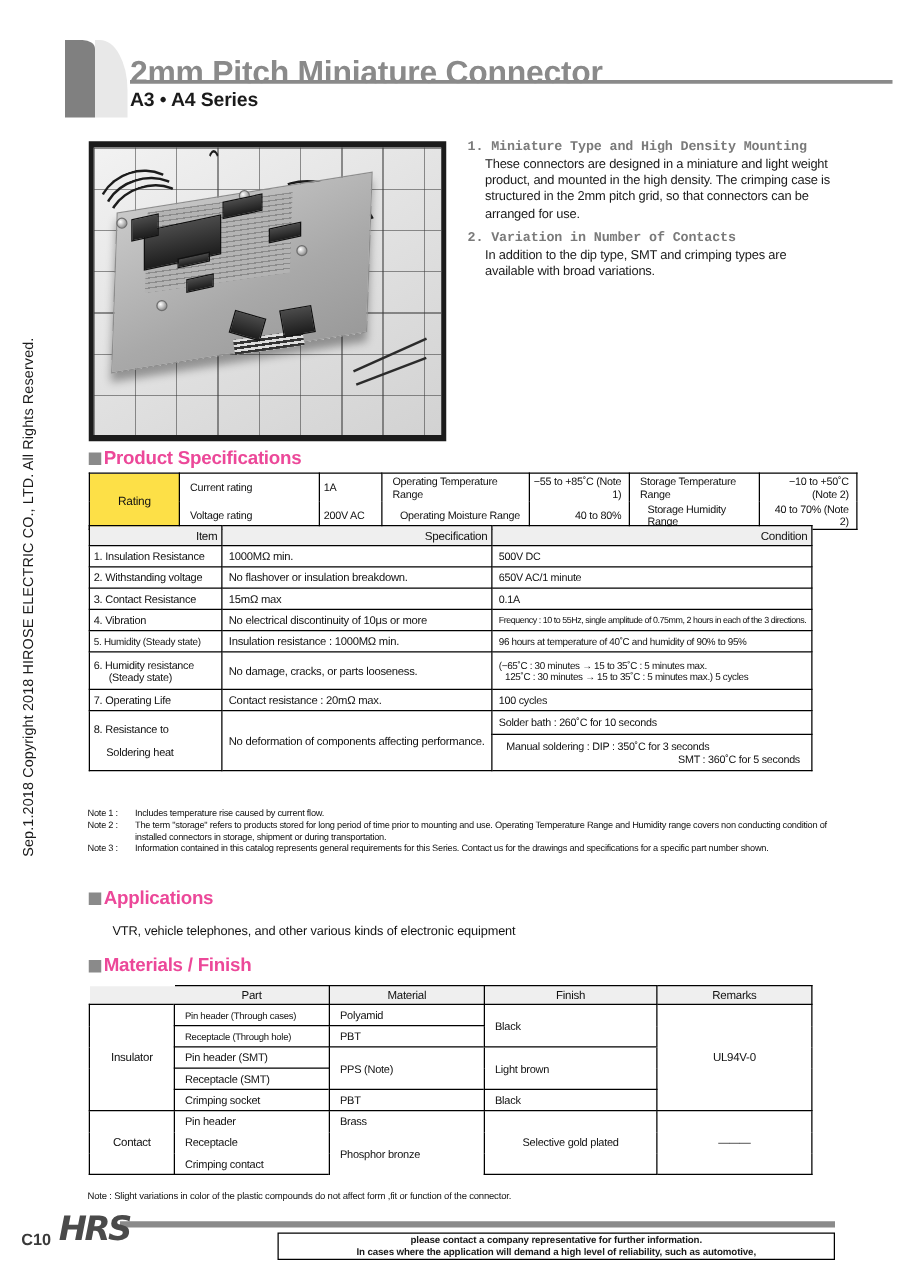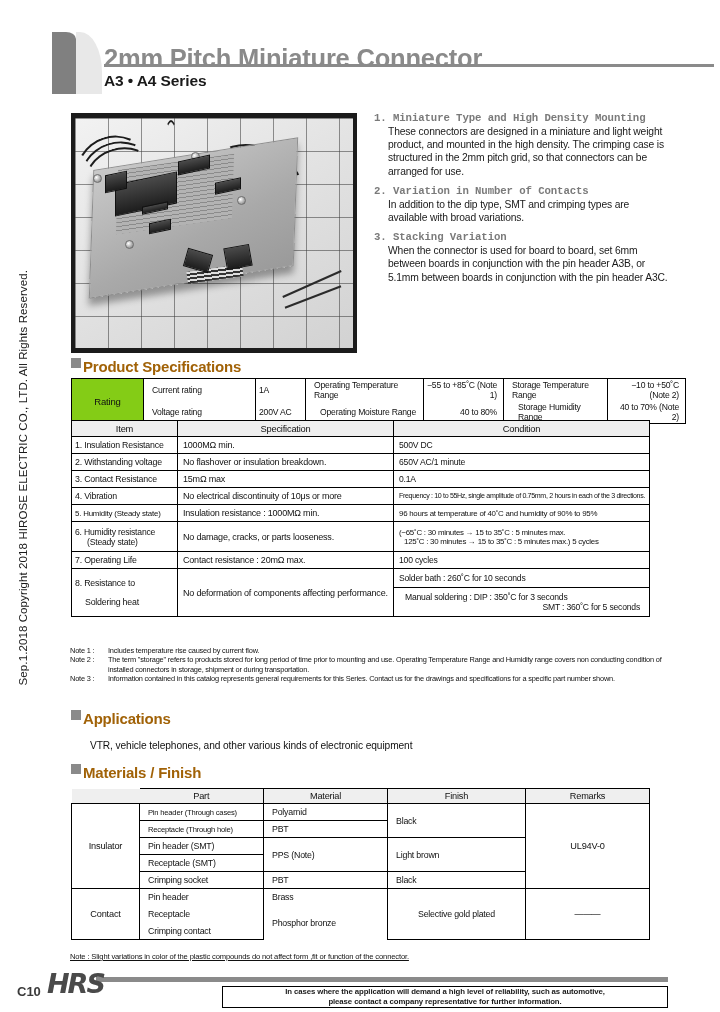--- a/index.html
+++ b/index.html
@@ -198,23 +198,24 @@
     color: #1a1a1a;
     padding-left: 14px;
     letter-spacing: -0.15px;
   }
 
   
   .sect-title {
     position: absolute;
     font-size: 15px;
     font-weight: bold;
-    color: #a16207;
+    color: #ec4899;
     letter-spacing: -0.2px;
     display: flex;
+    align-items: center;
     gap: 2px;
     white-space: nowrap;
   }
   .sect-title .sq {
     width: 10px; height: 10px;
     background: #8a8a8a;
     display: inline-block;
   }
 
   
@@ -231,38 +232,38 @@
     font-weight: normal;
     letter-spacing: -0.2px;
   }
   .rating-table {
     position: absolute;
     left: 71px; top: 378px;
     width: 578px;
   }
   .rating-table td { height: 17px; }
   .rating-label {
-    background: #84cc16;
+    background: #fde047;
     text-align: center;
     font-size: 9.5px;
   }
   .nb { border: none !important; }
   .nb-b { border-bottom: none !important; }
   .nb-t { border-top: none !important; }
   .rt-k { padding-left: 8px; }
   .rt-v { text-align: right; padding-right: 6px; }
 
   .spec-table {
     position: absolute;
     left: 71px; top: 420px;
     width: 578px;
   }
   .spec-table th {
     background: #efefef;
-    text-align: center;
+    text-align: right;
     font-size: 9.3px;
     height: 16px;
   }
   .spec-table td { height: 17px; }
   .spec-table td.item { font-size: 8.8px; padding-left: 3px; }
   .spec-table td.spec { font-size: 9px; padding-left: 5px; }
   .spec-table td.cond { font-size: 8.6px; padding-left: 5px; }
   .spec-table td.cond.tiny { font-size: 7.1px; letter-spacing: -0.35px; }
   .spec-table td.cond.small { font-size: 7.9px; letter-spacing: -0.25px; }
   .ctr { text-align: center; }
@@ -311,21 +312,20 @@
   .inner-sep { border-bottom: 1px solid #000 !important; }
   .no-b { border-bottom: none !important; }
   .no-t { border-top: none !important; }
 
   .mat-note {
     position: absolute;
     left: 70px; top: 952px;
     font-size: 7.6px;
     letter-spacing: -0.15px;
     color: #111;
-    text-decoration: underline;
   }
 
   
   .footer-rule {
     position: absolute;
     left: 96px; top: 977px;
     width: 572px; height: 5px;
     background: #8a8a8a;
   }
   .page-no {
@@ -406,24 +406,20 @@
 <div class="features">
 
   <div class="feat-item">
     <div class="feat-title">1. Miniature Type and High Density Mounting</div>
     <div class="feat-body">These connectors are designed in a miniature and light weight product, and mounted in the high density. The crimping case is structured in the 2mm pitch grid, so that connectors can be arranged for use.</div>
   </div>
   <div class="feat-item">
     <div class="feat-title">2. Variation in Number of Contacts</div>
     <div class="feat-body">In addition to the dip type, SMT and crimping types are available with broad variations.</div>
   </div>
-  <div class="feat-item">
-    <div class="feat-title">3. Stacking Variation</div>
-    <div class="feat-body">When the connector is used for board to board, set 6mm between boards in conjunction with the pin header A3B, or 5.1mm between boards in conjunction with the pin header A3C.</div>
-  </div>
 </div>
 
 <div class="sect-title" style="left:71px; top:358px;">
   <span class="sq"></span>
   <span>Product Specifications</span>
 </div>
 
 <table class="rating-table">
   <colgroup>
     <col style="width:72px">
@@ -616,16 +612,16 @@
   </tbody>
 </table>
 
 <div class="mat-note">Note : Slight variations in color of the plastic compounds do not affect form ,fit or function of the connector.</div>
 
 <div class="footer-rule"></div>
 <div class="page-no">C10</div>
 <div class="logo">HRS</div>
 <div class="footer-box">
   <div>
+    <div>please contact a company representative for further information.</div>
     <div>In cases where the application will demand a high level of reliability, such as automotive,</div>
-    <div>please contact a company representative for further information.</div>
   </div>
 </div>
 
 </body></html>

